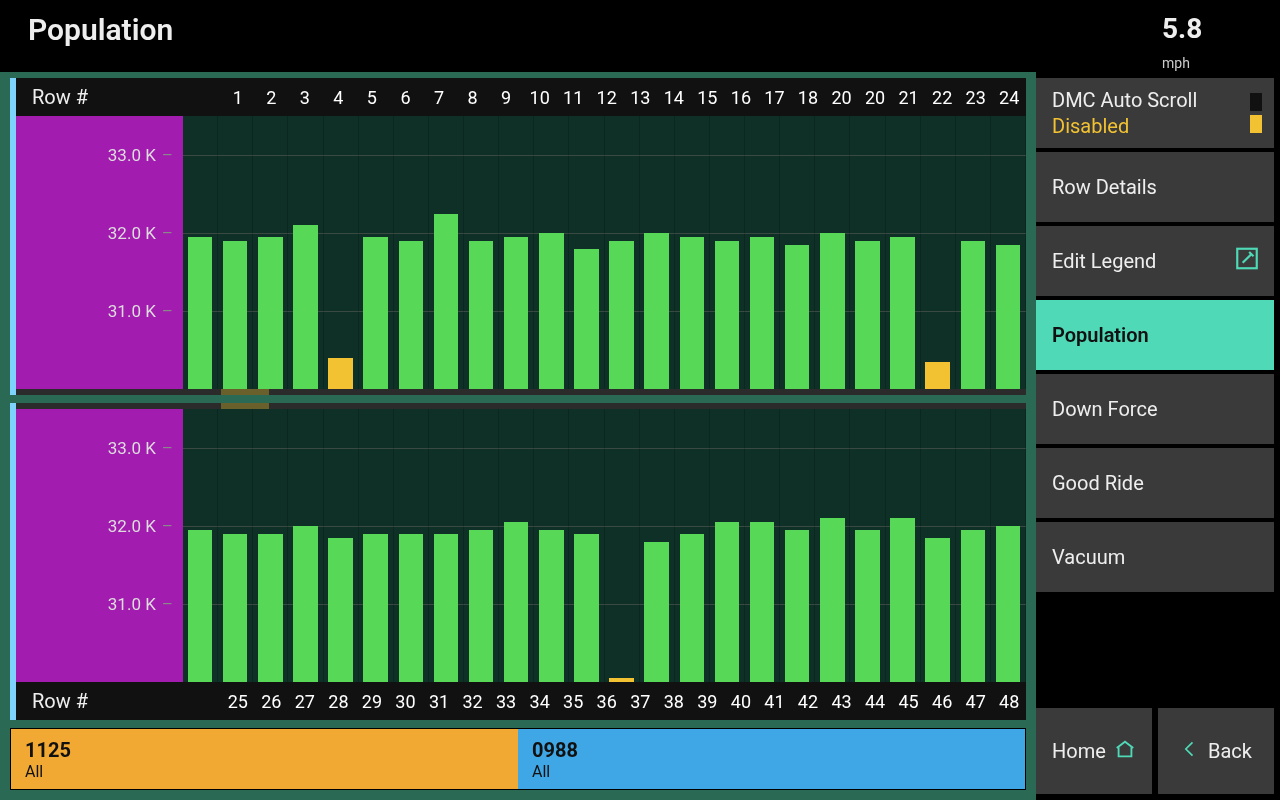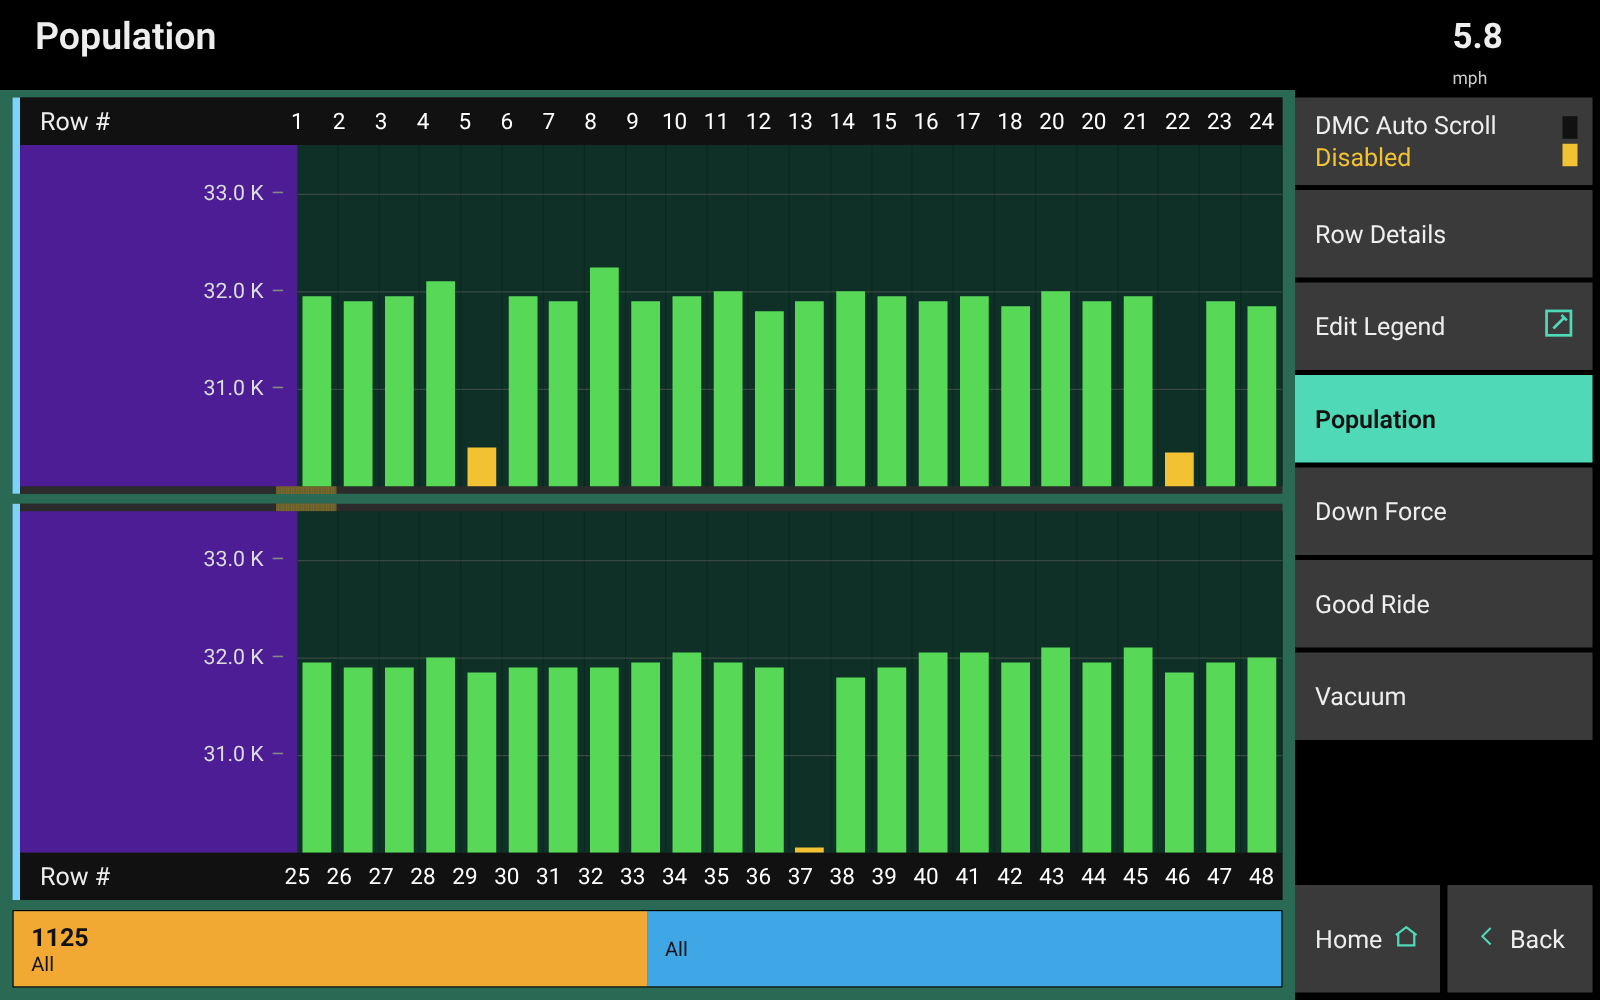--- a/index.html
+++ b/index.html
@@ -91,23 +91,23 @@
   }
   .row-nums span {
     text-align: center; font-size: 18px; color: #fff;
   }
   .plot-area {
     flex: 1;
     display: flex;
     position: relative;
   }
   .y-axis {
-    width: 222px;
+    width: 167px;
     position: relative;
-    background: #4c1d95;
+    background: #a21caf;
   }
   .y-tick {
     position: absolute;
     right: 10px;
     transform: translateY(-50%);
     font-size: 17px;
     color: #ddd;
     display: flex; align-items: center; gap: 6px;
   }
   .y-tick::after {
@@ -548,20 +548,21 @@
           </div>
       </div>
     </div>
 
     <div class="hybrid-bar">
       <div class="hybrid orange">
         <div class="hnum">1125</div>
         <div class="hall">All</div>
       </div>
       <div class="hybrid blue">
+        <div class="hnum">0988</div>
         <div class="hall">All</div>
       </div>
     </div>
   </div>
 
   <div class="sidebar">
     <div class="side-btn two-line">
       <span>DMC Auto Scroll</span>
       <span class="sub yellow">Disabled</span>
       <span class="led-stack">

